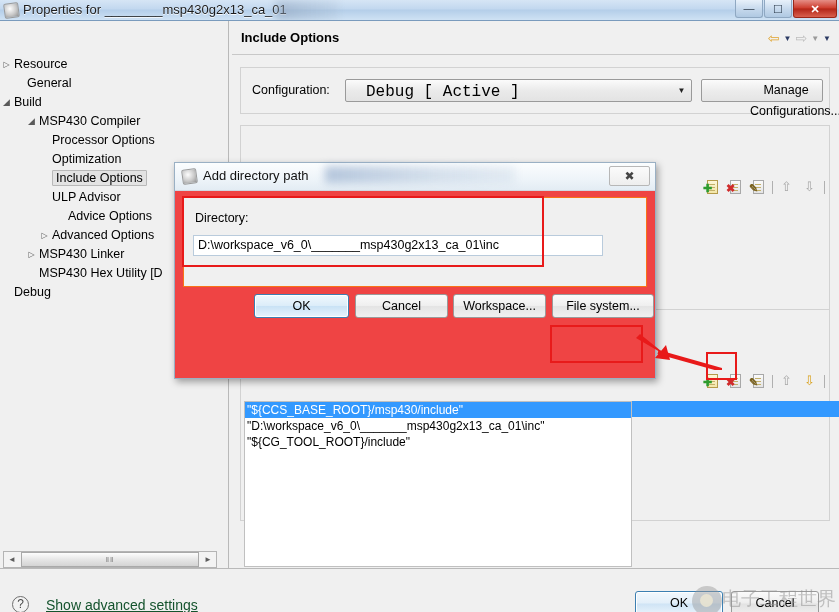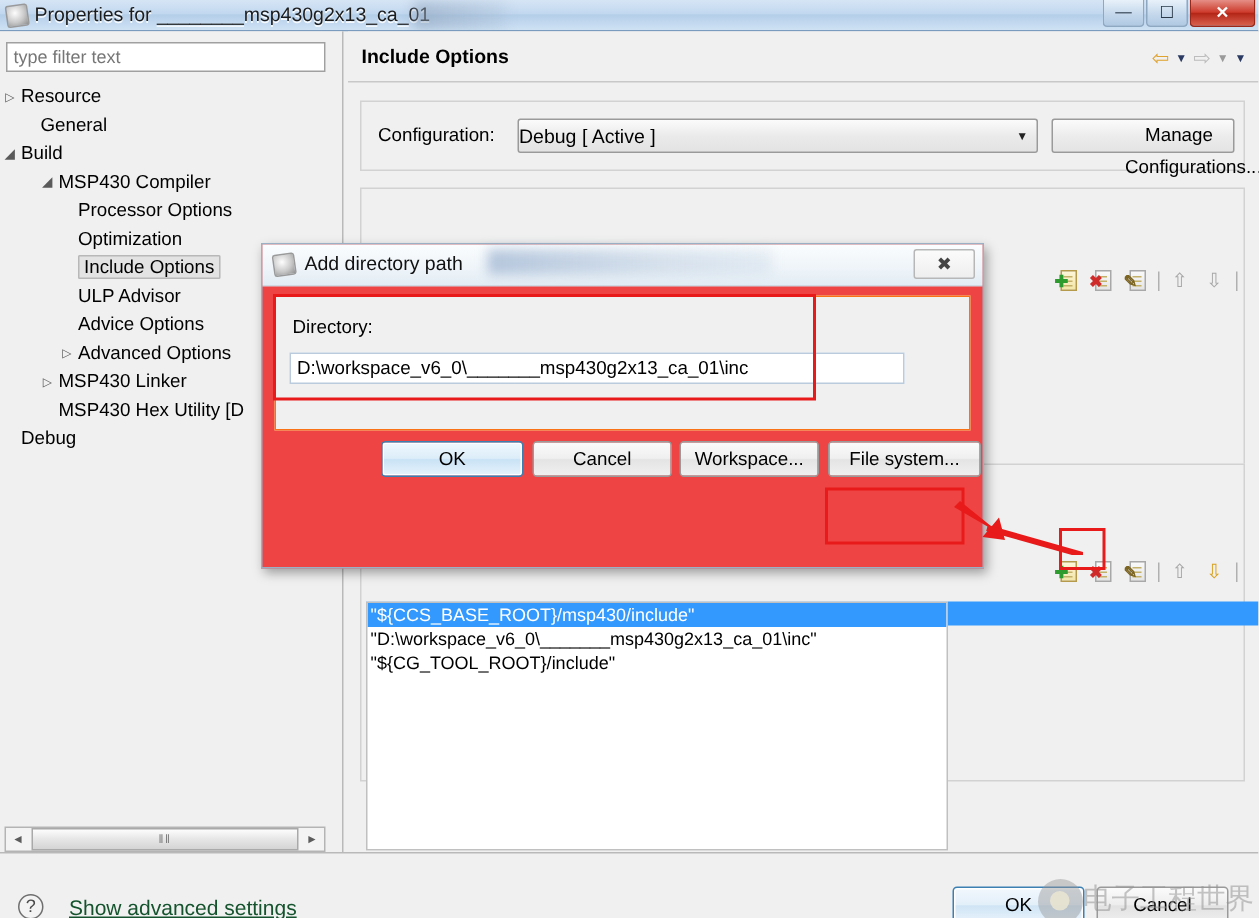--- a/index.html
+++ b/index.html
@@ -140,21 +140,21 @@
   .config-row {
     position: absolute; left: 8px; top: 46px; width: 590px; height: 47px;
     border: 1px solid #d2d2d2; background: #f0f0f0;
   }
   .config-label { position: absolute; left: 11px; top: 15px; font-size: 12.5px; }
   .combo {
     position: absolute; left: 104px; top: 11px; width: 347px; height: 23px;
     background: linear-gradient(to bottom,#fbfbfb,#eaeaea 52%,#e3e3e3);
     border: 1px solid #9a9a9a; border-radius: 2px;
   }
-  .combo .val { position: absolute; left: 0; top: 3px; font-size: 13px; }
+  .combo .val { position: absolute; left: 20px; top: 3px; font-size: 16px; font-family: Liberation Mono, monospace; }
   .combo .cbtn {
     position: absolute; right: 1px; top: 1px; width: 17px; height: 19px;
     display: flex; align-items: center; justify-content: center;
     font-size: 8px; color: #222;
   }
   .manage-btn {
     position: absolute; left: 460px; top: 11px; width: 122px; height: 23px;
     background: linear-gradient(to bottom,#fbfbfb,#ececec 52%,#e4e4e4);
     border: 1px solid #9a9a9a; border-radius: 2px;
     font-size: 12.5px; text-align: center; line-height: 21px; padding-left: 48px;
@@ -365,31 +365,30 @@
       </div>
       <div class="winbtn close">
         <div class="glyph">✕</div>
       </div>
     </div>
   </div>
 
   <div class="dlg-body">
 
     <div class="left-panel">
-      <input class="filter-input" placeholder="type filter text" style="">
       <div class="tree" id="tree">
           <div class="tree-item"><span class="arrow collapsed" style="left: 1px;"></span><span class="lbl" style="margin-left: 14px;">Resource</span></div>
           <div class="tree-item"><span class="lbl" style="margin-left: 27px;">General</span></div>
           <div class="tree-item"><span class="arrow expanded" style="left: 1px;"></span><span class="lbl" style="margin-left: 14px;">Build</span></div>
           <div class="tree-item"><span class="arrow expanded" style="left: 26px;"></span><span class="lbl" style="margin-left: 39px;">MSP430 Compiler</span></div>
           <div class="tree-item"><span class="lbl" style="margin-left: 52px;">Processor Options</span></div>
           <div class="tree-item"><span class="lbl" style="margin-left: 52px;">Optimization</span></div>
           <div class="tree-item selected"><span class="lbl" style="margin-left: 52px;">Include Options</span></div>
           <div class="tree-item"><span class="lbl" style="margin-left: 52px;">ULP Advisor</span></div>
-          <div class="tree-item"><span class="lbl" style="margin-left: 52px;">Advice Options</span></div>
+          <div class="tree-item"><span class="lbl" style="margin-left: 68px;">Advice Options</span></div>
           <div class="tree-item"><span class="arrow collapsed" style="left: 39px;"></span><span class="lbl" style="margin-left: 52px;">Advanced Options</span></div>
           <div class="tree-item"><span class="arrow collapsed" style="left: 26px;"></span><span class="lbl" style="margin-left: 39px;">MSP430 Linker</span></div>
           <div class="tree-item"><span class="lbl" style="margin-left: 39px;">MSP430 Hex Utility  [D</span></div>
           <div class="tree-item"><span class="lbl" style="margin-left: 14px;">Debug</span></div>
         </div>
       <div class="hscroll">
         <div class="sb-arrow">◄</div>
         <div class="thumb">‖‖</div>
         <div class="sb-arrow">►</div>
       </div>

